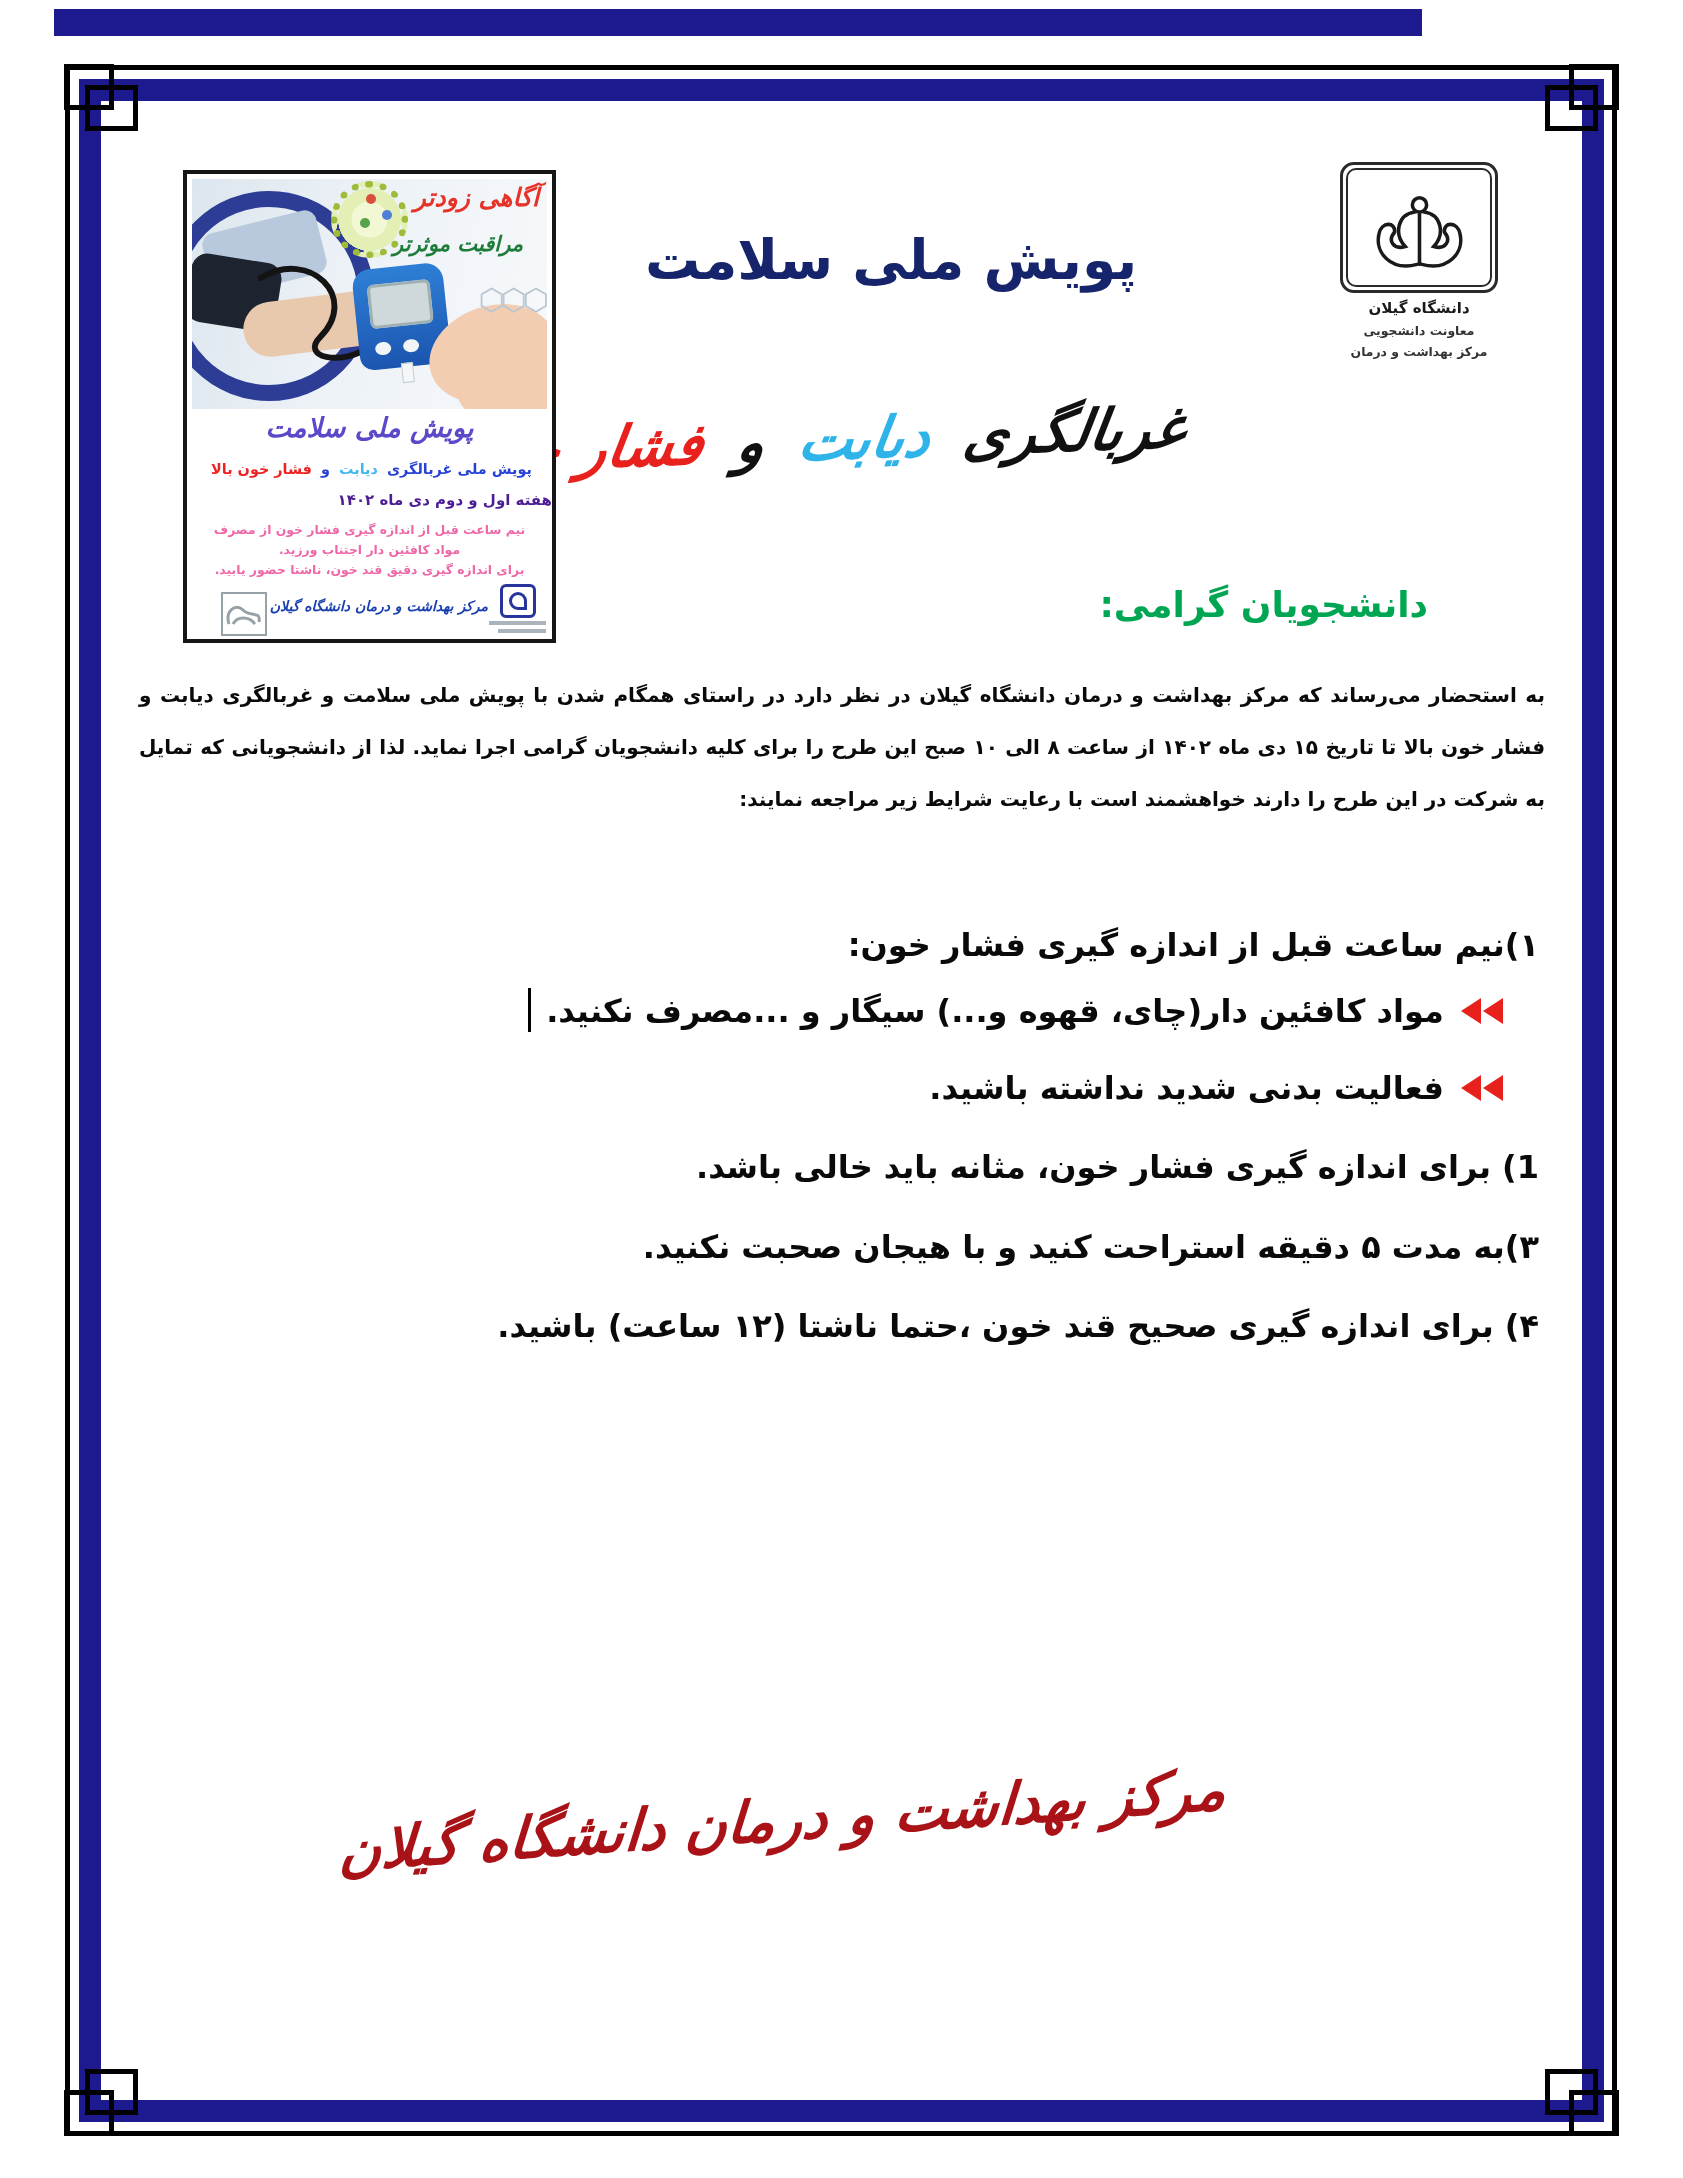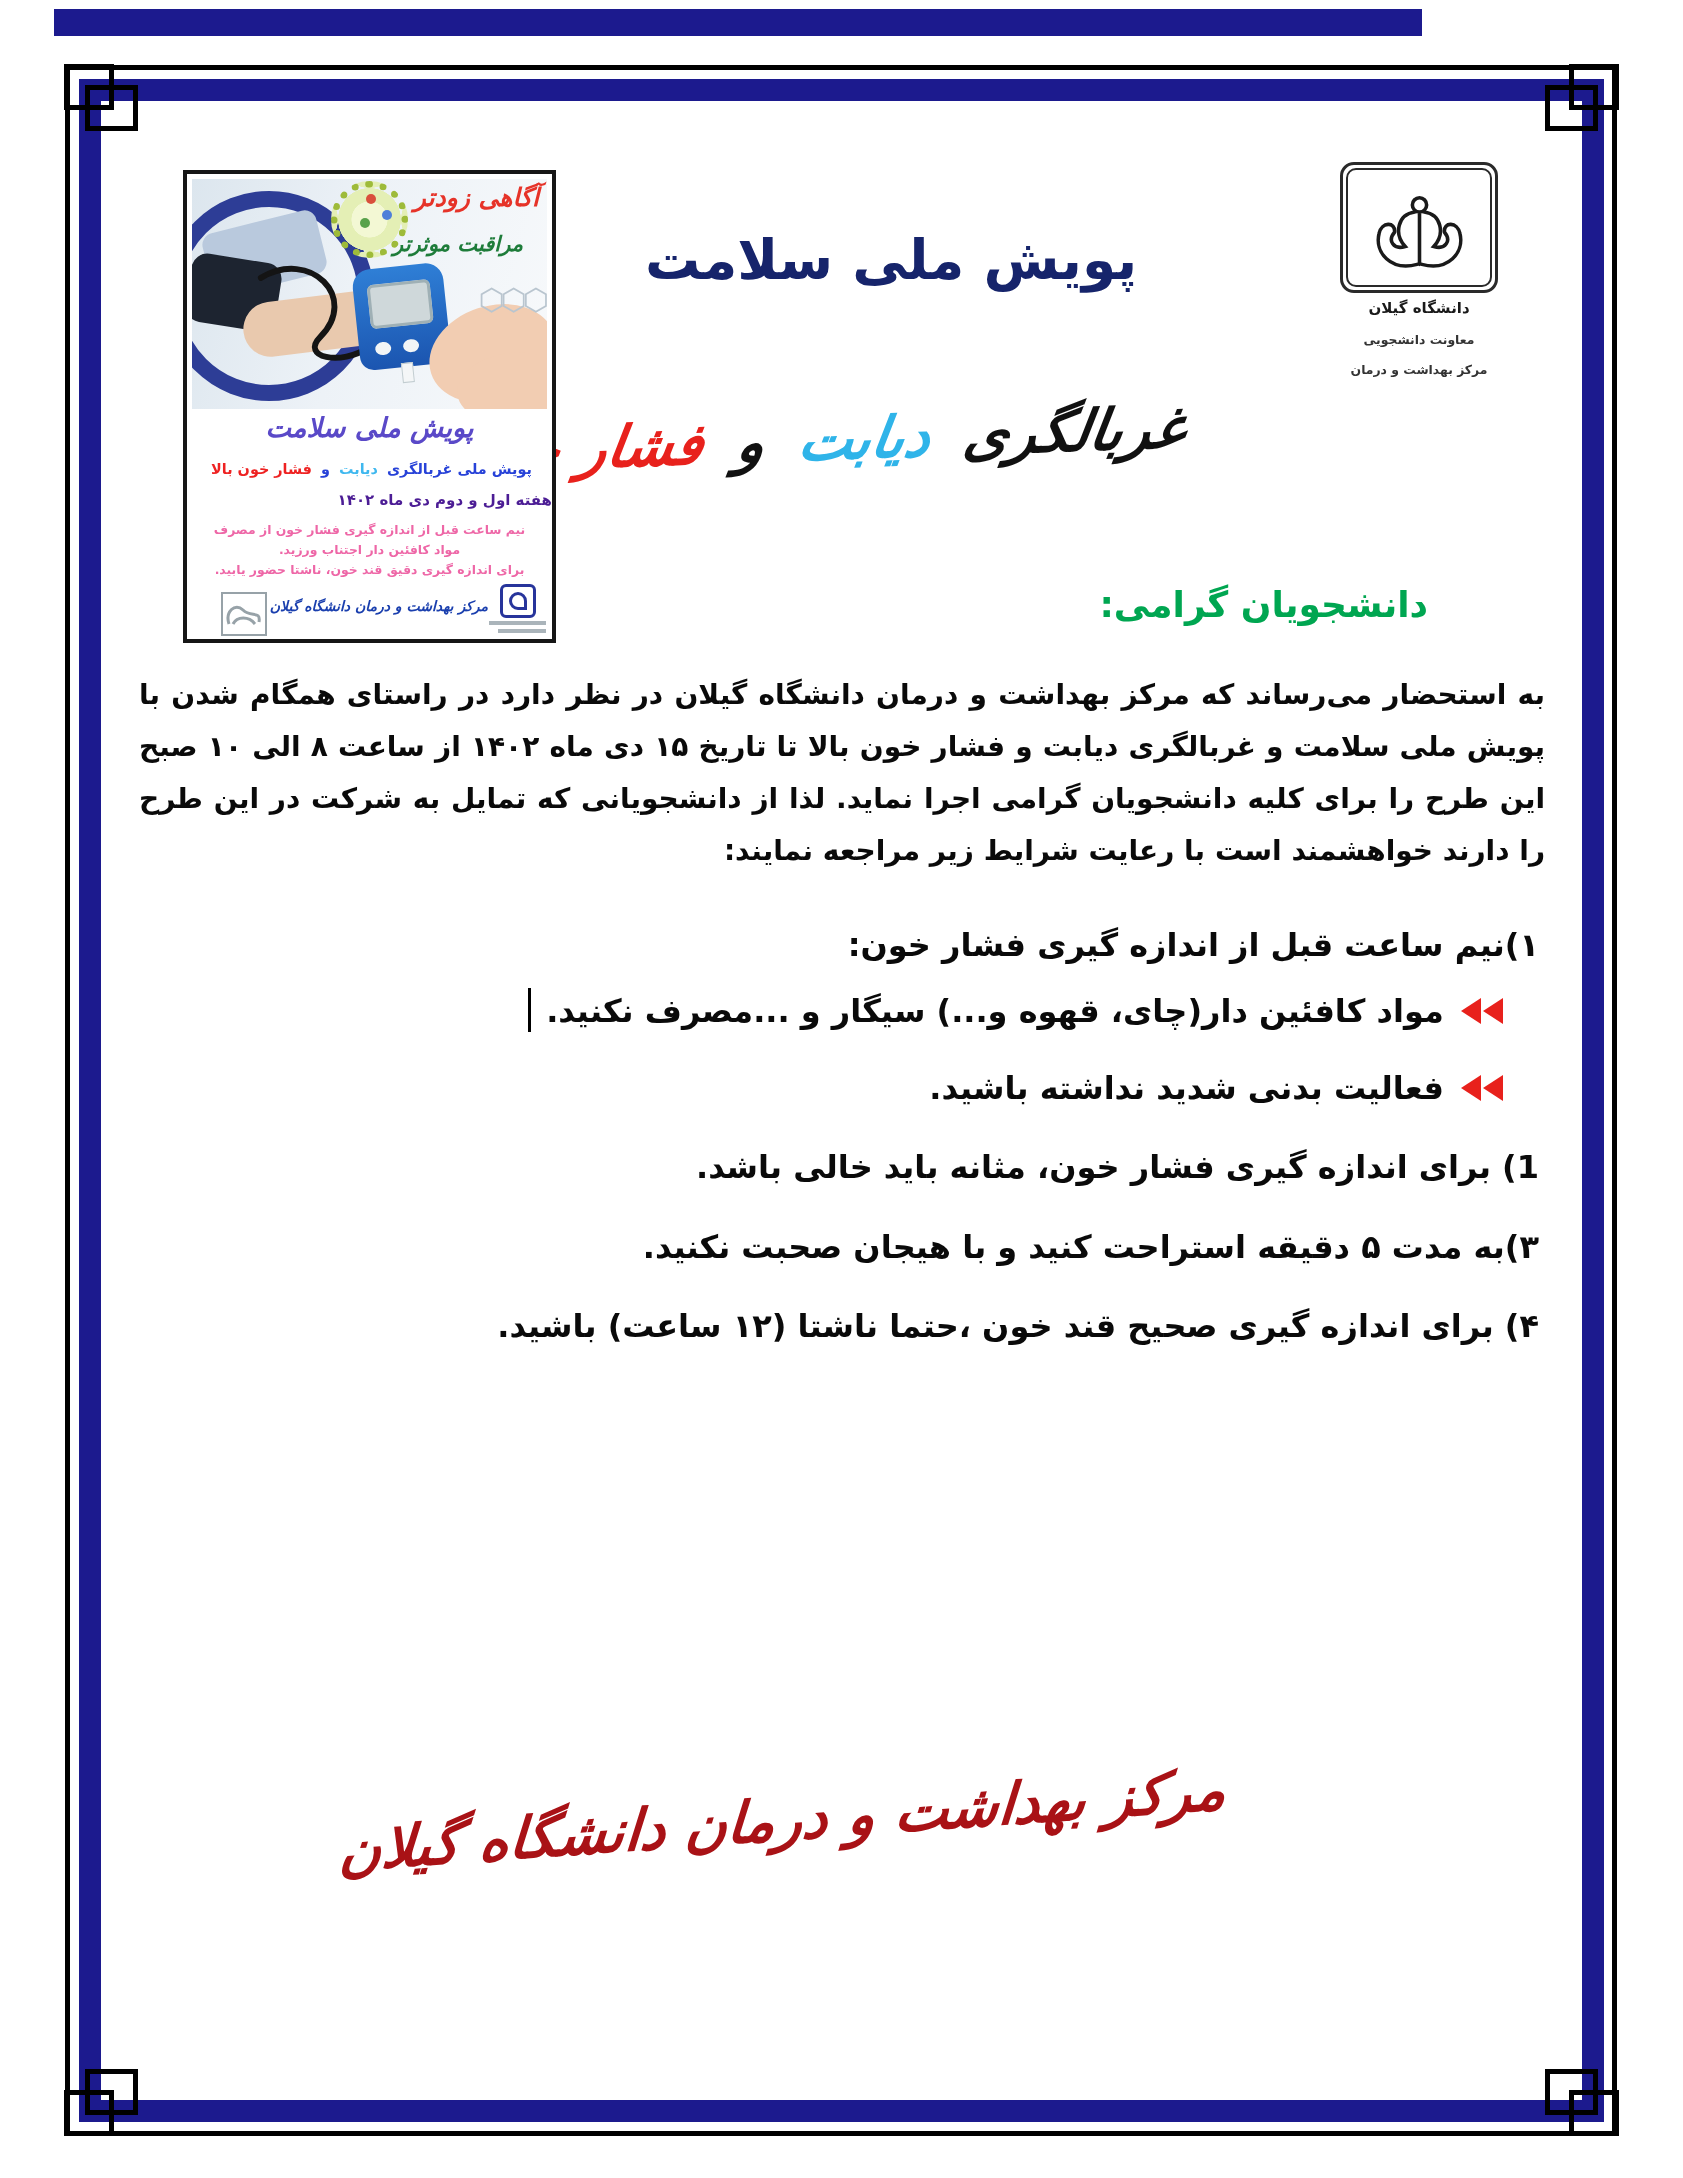--- a/index.html
+++ b/index.html
@@ -21,40 +21,40 @@
   .corner.tl { left:58px;   top:58px; }
   .corner.tr { left:1534px; top:58px;  transform:scaleX(-1); }
   .corner.bl { left:58px;   top:2051px; transform:scaleY(-1); }
   .corner.br { left:1534px; top:2051px; transform:scale(-1,-1); }
 
   
   .logo-block { position:absolute; left:1335px; top:162px; width:168px; text-align:center; }
   .logo-box { width:158px; height:131px; margin:0 auto; border:3px solid #2a2a2a; border-radius:14px; padding:3px; }
   .logo-box-inner { width:100%; height:100%; border:2px solid #2a2a2a; border-radius:10px; display:flex; align-items:center; justify-content:center; }
   .logo-title { margin-top:6px; font-size:15px; font-weight:bold; color:#1a1a1a; direction:rtl; }
-  .logo-sub { font-size:12.4px; font-weight:bold; color:#333; direction:rtl; margin-top:15px; }
+  .logo-sub { font-size:12.4px; font-weight:bold; color:#333; direction:rtl; margin-top:6px; }
 
   
   .main-title { position:absolute; left:594px; top:228px; width:594px; text-align:center;
                 font-size:55px; font-weight:bold; color:#16246b; direction:rtl; white-space:nowrap; }
 
   .subtitle { position:absolute; right:498px; top:394px; direction:rtl; white-space:nowrap;
               font-size:57px; font-weight:bold; font-style:italic;
               transform:skewX(-10deg) rotate(-2deg); transform-origin:right center; }
   .subtitle .w { margin-left:14px; }
   .subtitle .black { color:#111; }
   .subtitle .cyan  { color:#2fb4e9; }
   .subtitle .red   { color:#e8211c; }
 
   .greeting { position:absolute; right:255px; top:584px; font-size:36px; font-weight:bold;
               color:#00a651; direction:rtl; white-space:nowrap; }
 
   
   .paragraph { position:absolute; left:139px; top:669px; width:1406px; direction:rtl;
-               font-size:28px; font-weight:bold; color:#0a0a0a; line-height:52px;
+               font-size:20px; font-weight:bold; color:#0a0a0a; line-height:52px;
                text-align:justify; }
 
   
   .li { position:absolute; direction:rtl; font-size:32px; font-weight:bold; color:#0a0a0a; white-space:nowrap; }
   .li.item1 { right:144px; top:926px; }
   .li.sub1  { right:180px; top:988px; }
   .li.sub2  { right:180px; top:1069px; }
   .li.item2 { right:144px; top:1148px; }
   .li.item3 { right:144px; top:1228px; }
   .li.item4 { right:144px; top:1307px; }

